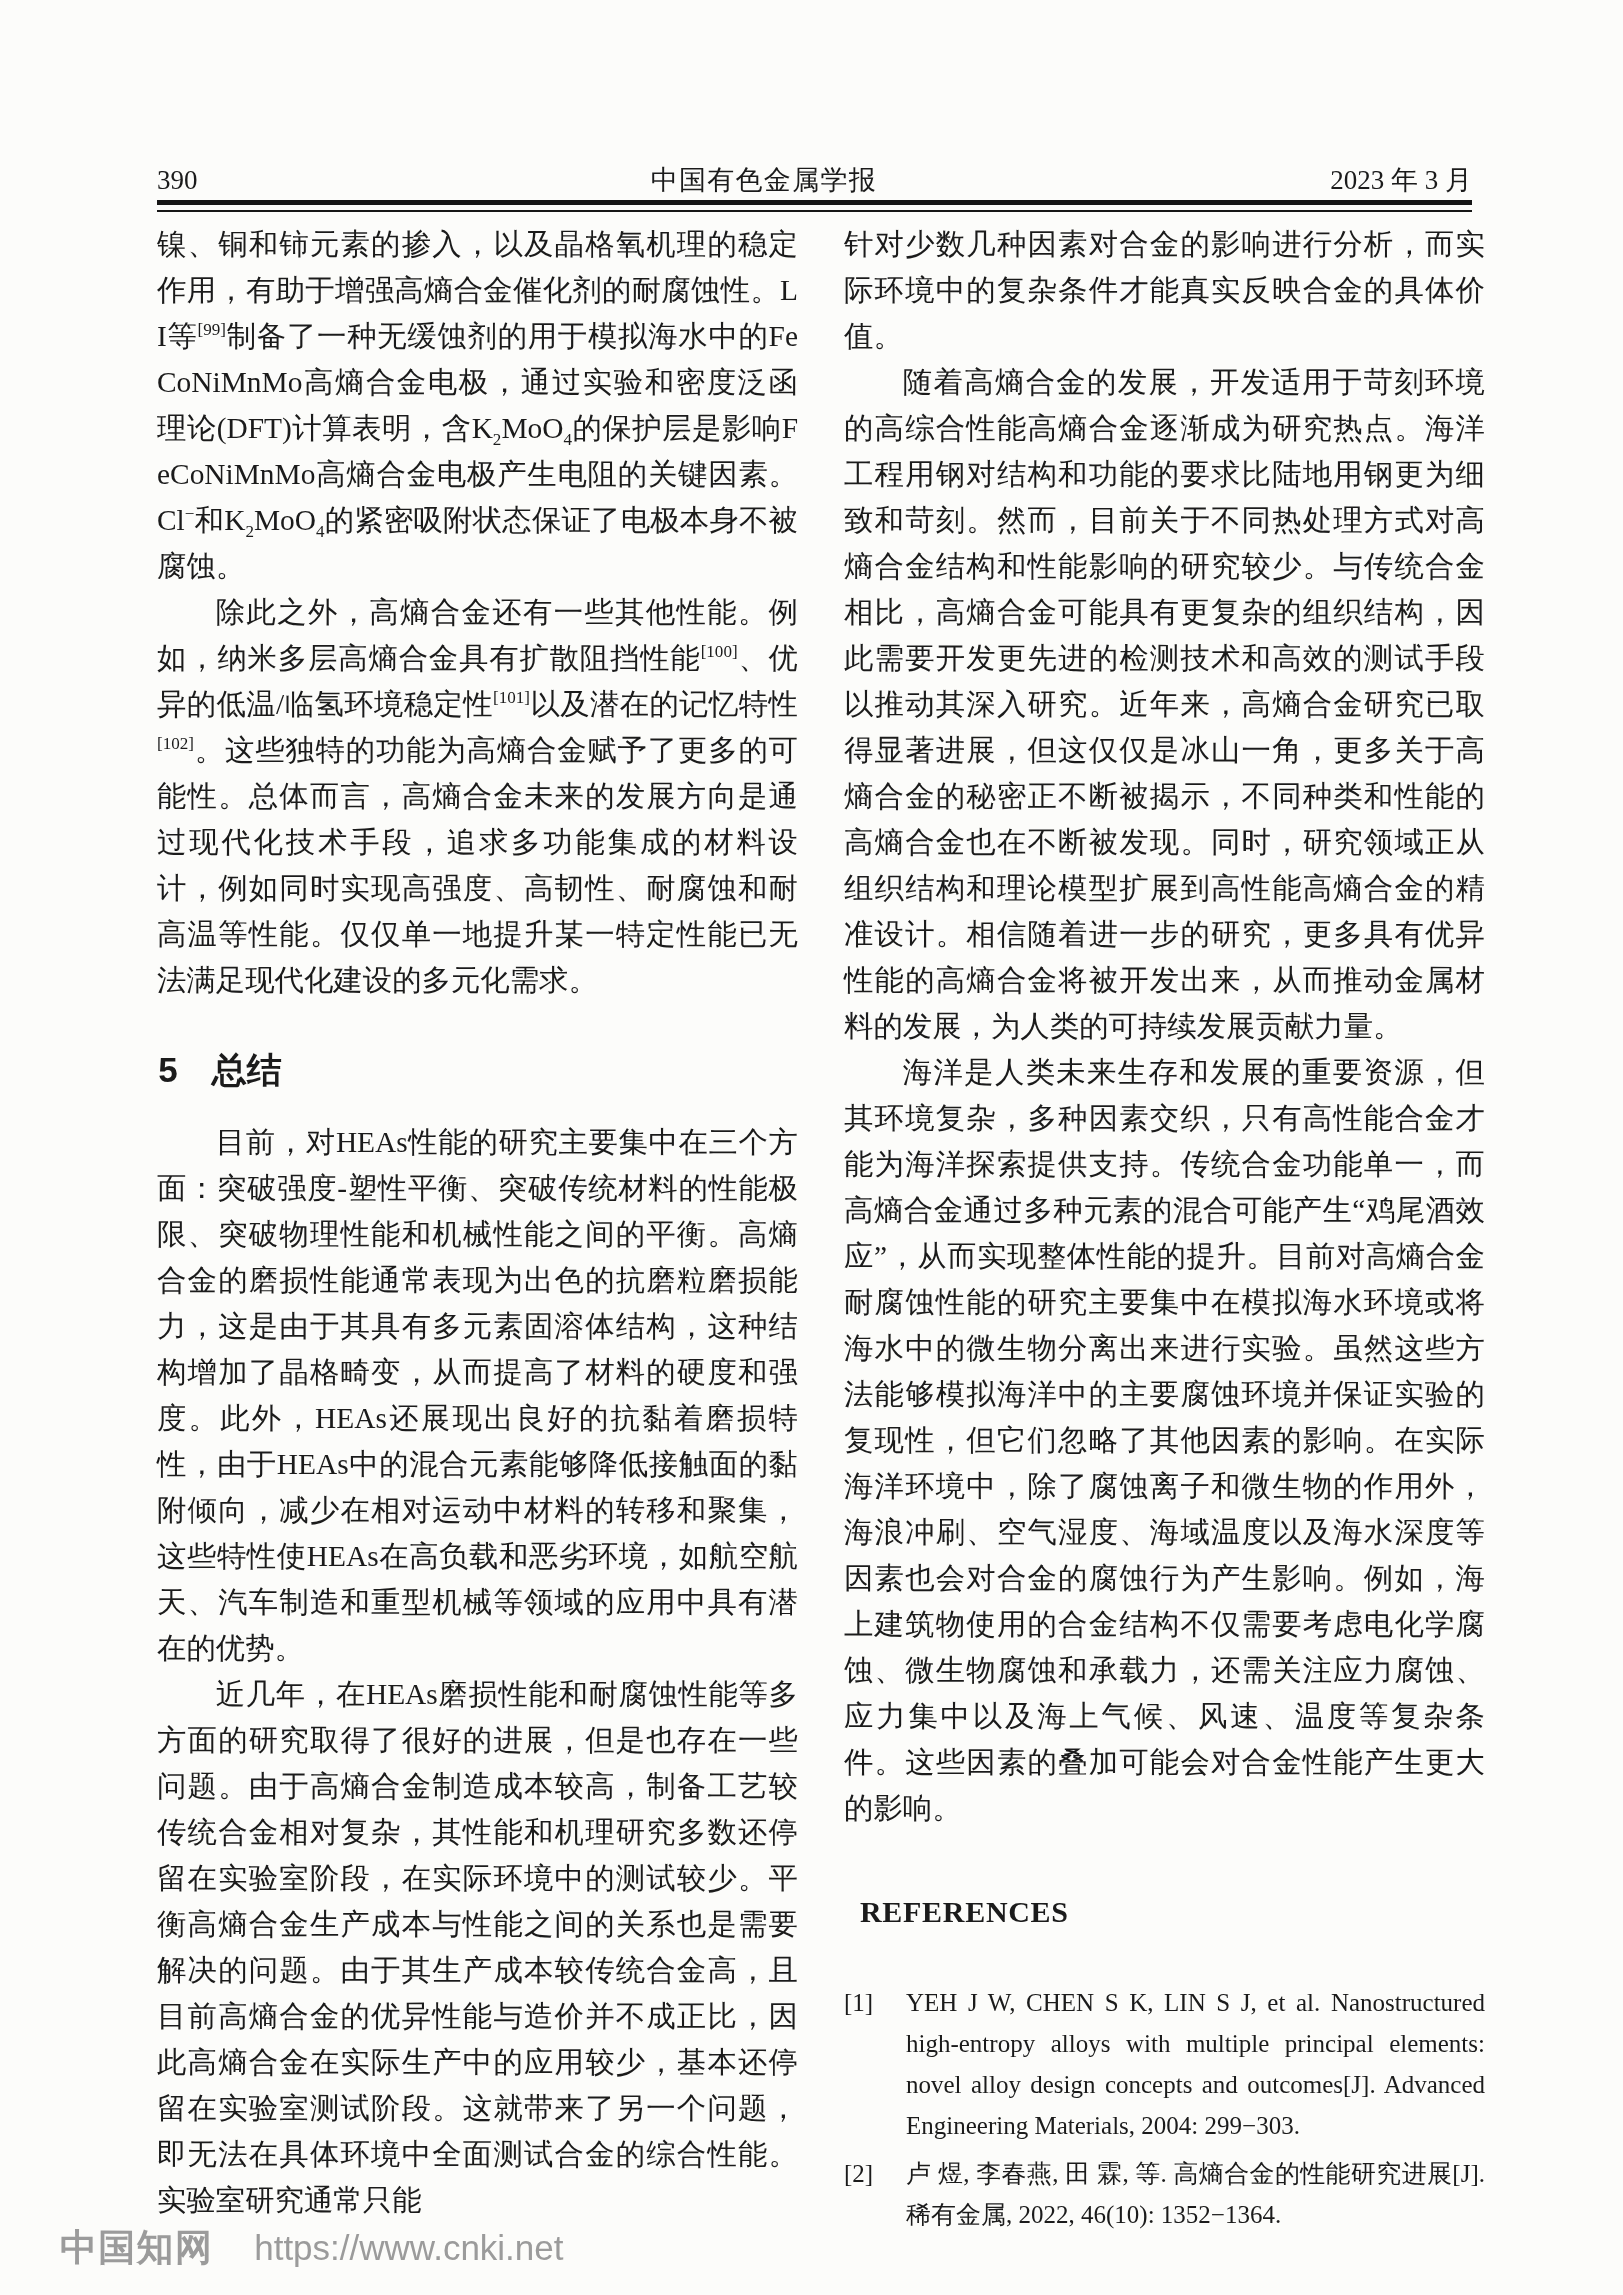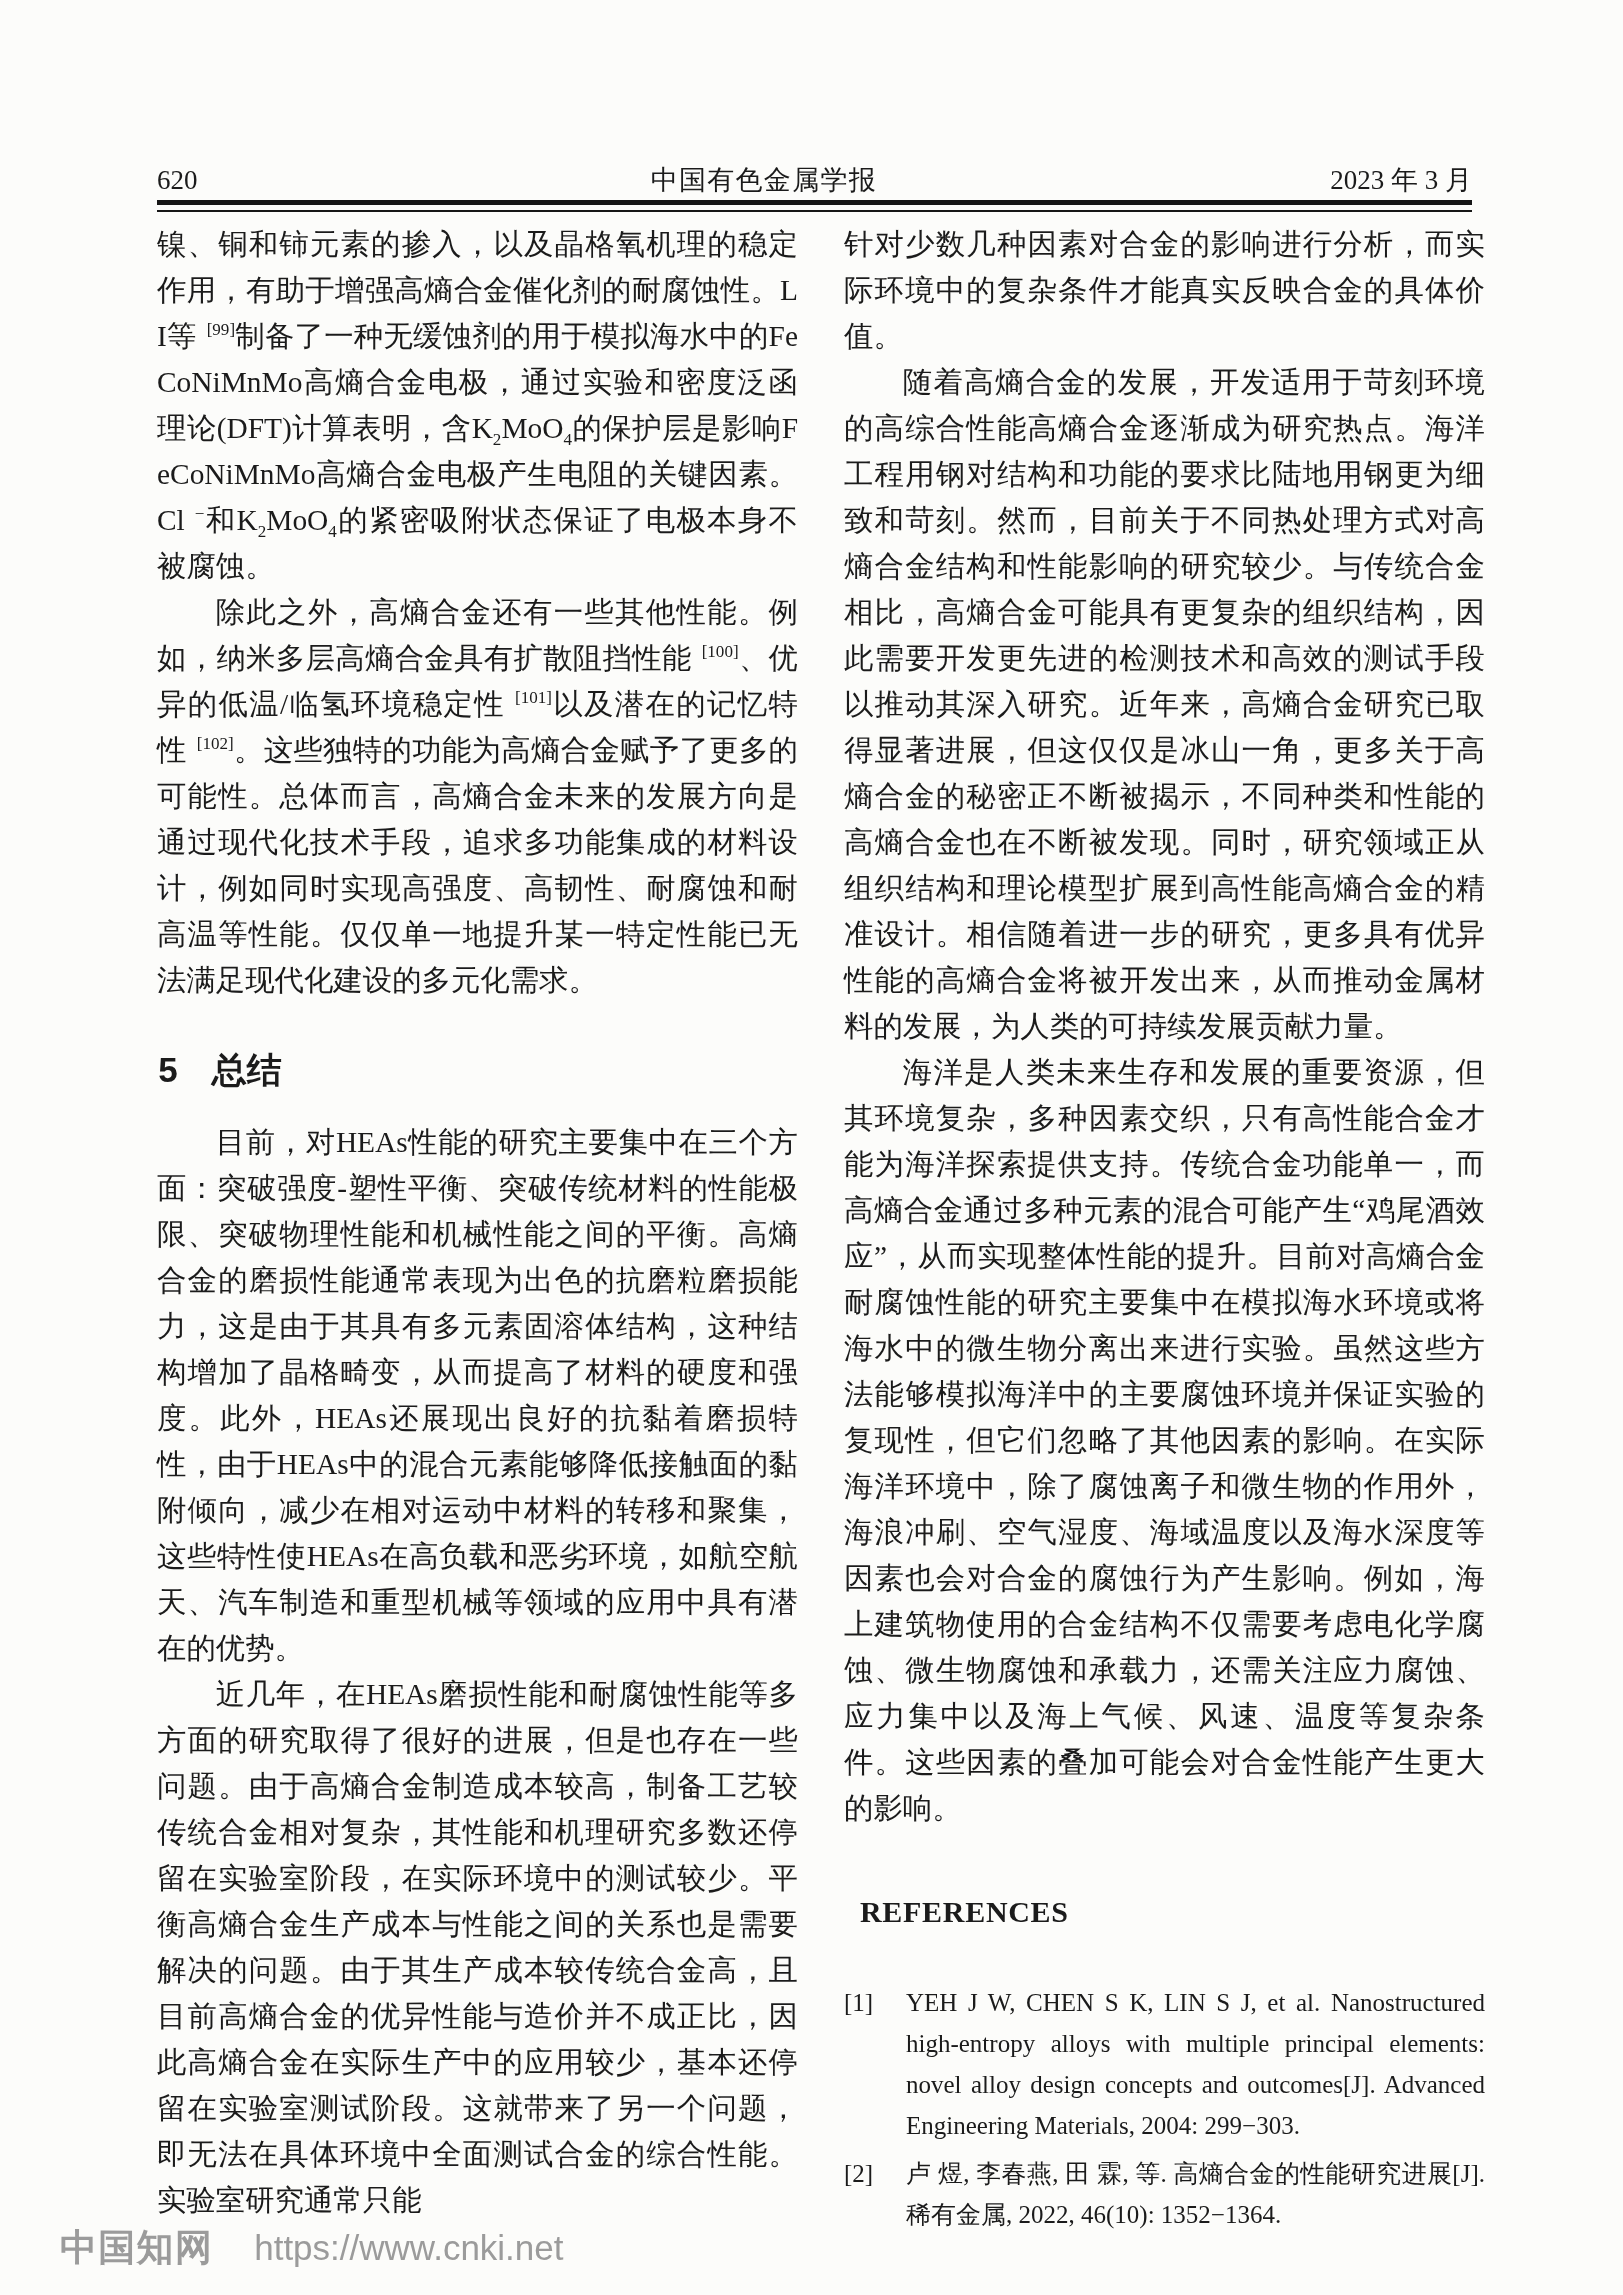--- a/index.html
+++ b/index.html
@@ -25,21 +25,21 @@
   .col{position:absolute;top:221px;width:641px;}
   .col-left{left:157px;}
   .col-right{left:844px;}
   .col p{
     margin:0;
     font-size:29.4px;line-height:46px;
     text-align:justify;text-justify:inter-ideograph;
     word-break:break-all;
   }
   .col p.indent{text-indent:2em;}
-  sup{font-size:.58em;vertical-align:super;line-height:0;margin-left:10px;}
+  sup{font-size:.58em;vertical-align:super;line-height:0;}
   sub{font-size:.58em;vertical-align:sub;line-height:0;}
   
   .sec-heading{
     margin:46px 0 29.4px 1.3px;
     font-family:"Liberation Sans","DejaVu Sans",sans-serif;
     font-size:35px;line-height:41px;font-weight:bold;
     display:flex;gap:34px;align-items:baseline;
   }
   .sec-heading .num{letter-spacing:0;}
   
@@ -70,21 +70,21 @@
   }
   .ftr .brand{font-size:37px;font-weight:bold;letter-spacing:1.3px;margin-top:16px;}
   .ftr .url{font-size:35px;}
 </style>
 </head>
 <body>
 
 <div class="page">
 
   <header class="hdr">
-    <span>620</span>
+    <span>390</span>
     <span class="jtitle">中国有色金属学报</span>
     <span>2023 年 3 月</span>
   </header>
   <div class="rule-thick"></div>
   <div class="rule-thin"></div>
 
   <section class="col col-left">
     <p><span>镍、铜和铈元素的掺入，以及晶格氧机理的稳定作用，有助于增强高熵合金催化剂的耐腐蚀性。LI等</span><sup>[99]</sup><span>制备了一种无缓蚀剂的用于模拟海水中的FeCoNiMnMo高熵合金电极，通过实验和密度泛函理论(DFT)计算表明，含K</span><sub>2</sub><span>MoO</span><sub>4</sub><span>的保护层是影响FeCoNiMnMo高熵合金电极产生电阻的关键因素。Cl</span><sup>−</sup><span>和K</span><sub>2</sub><span>MoO</span><sub>4</sub><span>的紧密吸附状态保证了电极本身不被腐蚀。</span></p>
     <p class="indent"><span>除此之外，高熵合金还有一些其他性能。例如，纳米多层高熵合金具有扩散阻挡性能</span><sup>[100]</sup><span>、优异的低温/临氢环境稳定性</span><sup>[101]</sup><span>以及潜在的记忆特性</span><sup>[102]</sup><span>。这些独特的功能为高熵合金赋予了更多的可能性。总体而言，高熵合金未来的发展方向是通过现代化技术手段，追求多功能集成的材料设计，例如同时实现高强度、高韧性、耐腐蚀和耐高温等性能。仅仅单一地提升某一特定性能已无法满足现代化建设的多元化需求。</span></p>
     <h2 class="sec-heading">

